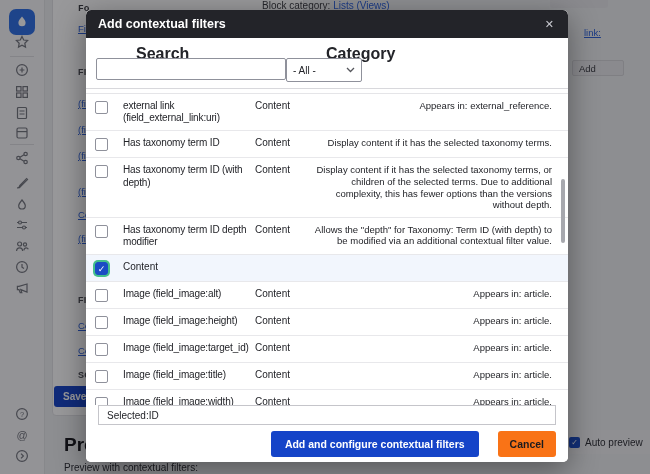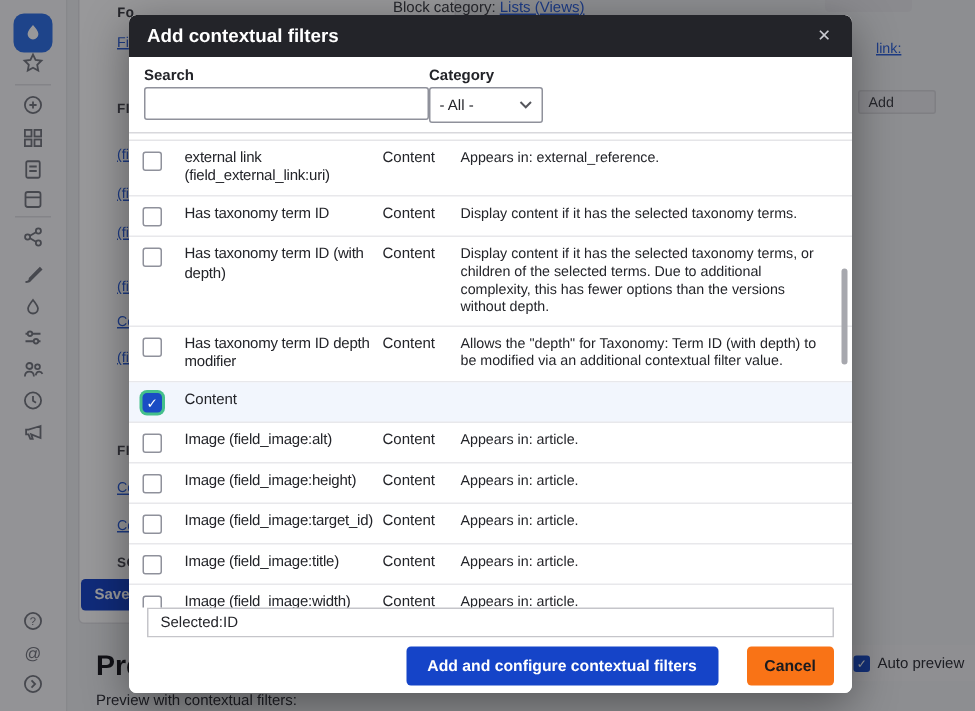--- a/index.html
+++ b/index.html
@@ -39,37 +39,37 @@
   .overlay{position:absolute;inset:0;background:rgba(10,10,14,0.42);}
 
   
   .modal{position:absolute;left:86px;top:10px;width:482px;height:452px;background:#fff;border-radius:5px;
          box-shadow:0 8px 30px rgba(0,0,0,.4);display:flex;flex-direction:column;overflow:hidden;}
   .m-header{height:28px;background:#232429;display:flex;align-items:center;flex:0 0 28px;border-radius:5px 5px 0 0;}
   .m-title{color:#fff;font-weight:bold;font-size:12.5px;margin-left:12px;}
   .m-close{margin-left:auto;margin-right:12px;background:none;border:none;color:#c9cad0;font-size:11px;
            cursor:pointer;padding:2px;line-height:1;font-family:inherit;}
   .m-filters{flex:0 0 50px;position:relative;background:#fff;}
-  .f-label{position:absolute;top:7px;font-size:10px;font-weight:bold;color:#232429;}
+  .f-label{position:absolute;top:7px;font-size:16px;font-weight:bold;color:#232429;margin-left:40px;}
   .f-search-label{left:10px;}
   .f-cat-label{left:200px;}
   .f-input{position:absolute;left:10px;top:20px;width:178px;height:20px;border:1px solid #8f919b;border-radius:2px;
            font-size:10px;padding:0 5px;font-family:inherit;}
   .f-select{position:absolute;left:200px;top:20px;width:62px;height:22px;border:1px solid #8f919b;border-radius:2px;
             background:#fff;display:flex;align-items:center;font-size:10px;color:#232429;padding:0 6px;}
   .f-select .chev{margin-left:auto;display:block;}
   .m-table{flex:0 0 316px;border-top:1px solid #d8d8dc;overflow:hidden;position:relative;}
   .trow-sliver{height:4px;border-bottom:1px solid #e5e5e8;}
   .trow{display:flex;border-bottom:1px solid #e8e8eb;align-items:flex-start;}
   .trow.selected{background:#f2f6fd;}
   .cell{padding:6px 0;font-size:10px;color:#232429;line-height:1.22;}
   .cell-check{flex:0 0 37px;padding-left:9px;box-sizing:border-box;}
   .cell-name{flex:0 0 132px;letter-spacing:-0.15px;padding-right:6px;box-sizing:border-box;}
   .cell-cat{flex:0 0 52px;}
-  .cell-desc{flex:1;padding-right:16px;font-size:9.5px;}
+  .cell-desc{flex:1;padding-right:16px;font-size:9.5px;text-align:right;}
   .cb{display:block;width:13px;height:13px;border:1px solid #8f919b;border-radius:2px;background:#fff;
       font-size:9px;line-height:13px;text-align:center;color:#fff;box-sizing:border-box;margin-top:1px;}
   .cb.checked{background:#1a4cc4;border-color:#1a4cc4;border-radius:3px;box-shadow:0 0 0 2px #45c08b;}
   .scroll-thumb{position:absolute;right:3px;top:90px;width:4px;height:64px;border-radius:2px;background:#a7a8ae;}
   .m-selected{flex:0 0 18px;margin:0 12px;border:1px solid #c5c5ca;background:#fff;font-size:10px;color:#232429;
               display:flex;align-items:center;padding-left:8px;}
   .m-footer{flex:1;display:flex;align-items:center;justify-content:flex-end;gap:19px;padding-right:12px;background:#fff;}
   .btn-primary{background:#1544c8;color:#fff;border:none;border-radius:3px;height:26px;padding:0 14px;
                font-weight:bold;font-size:10.5px;font-family:inherit;cursor:pointer;}
   .btn-cancel{background:#f97316;color:#1b1b1f;border:none;border-radius:3px;height:26px;padding:0 12px;

